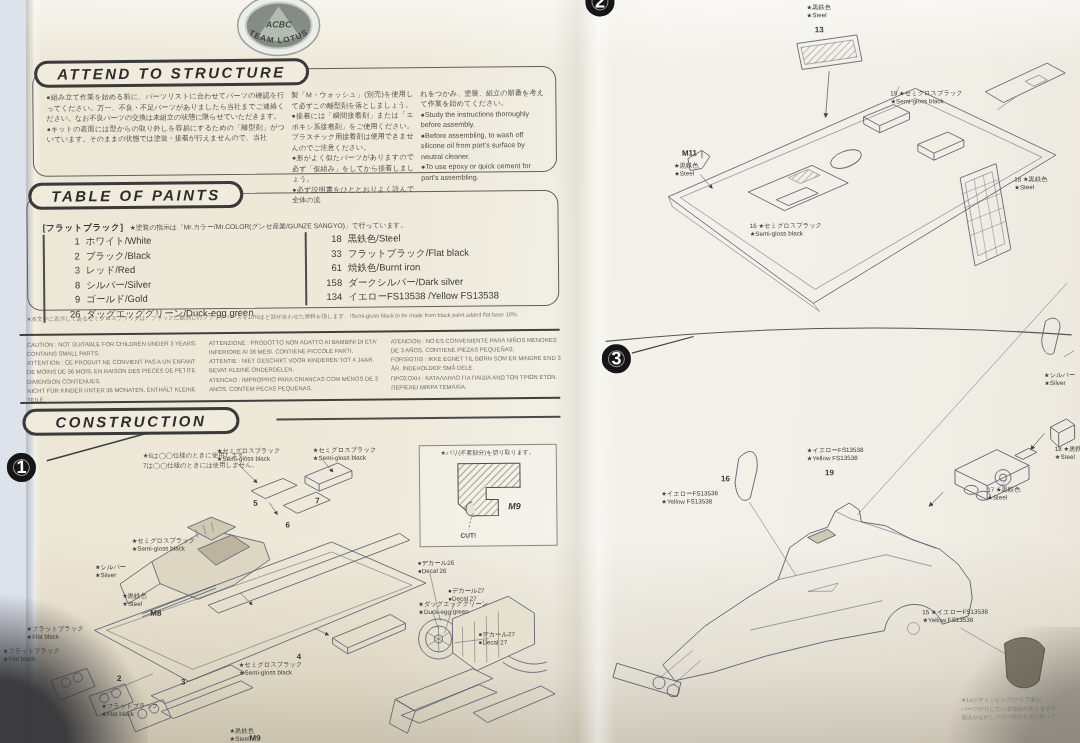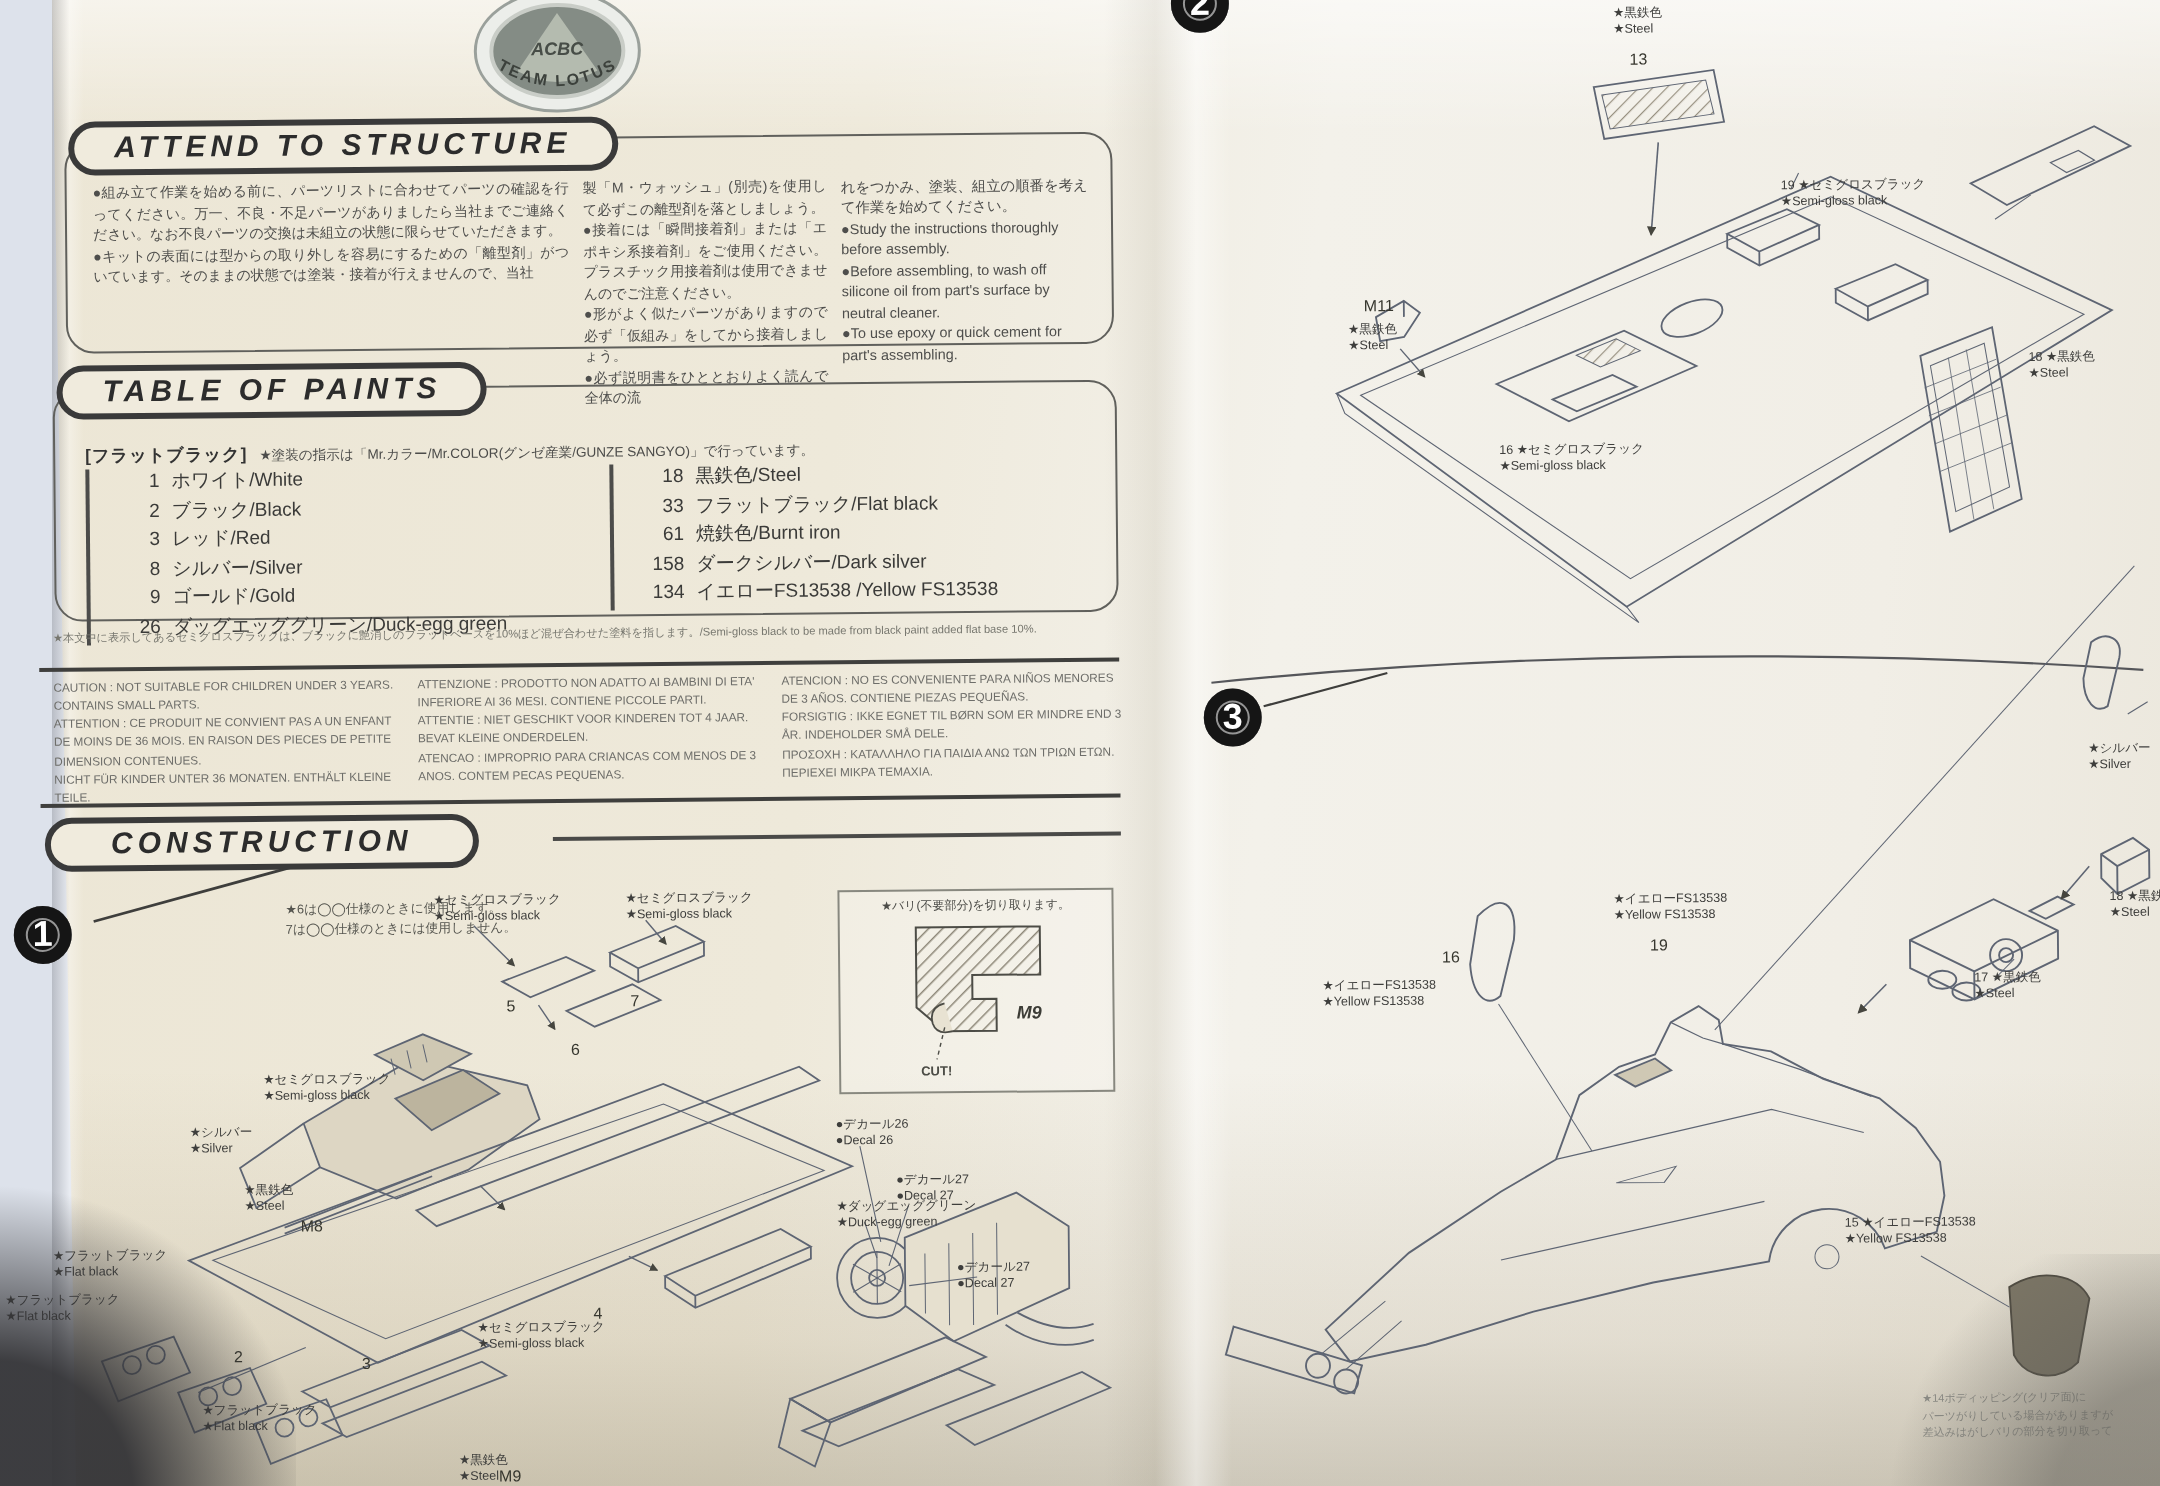--- a/index.html
+++ b/index.html
@@ -39,21 +39,21 @@
 
   .pfoot{position:absolute;left:27px;top:311px;width:534px;font-size:5.6px;color:#77776f;white-space:nowrap;overflow:hidden;z-index:2}
   .caution{position:absolute;left:27px;top:336px;width:534px;display:grid;grid-template-columns:1fr 1fr 1fr;gap:12px;
     font-size:5.9px;line-height:1.55;color:#6e6e6a;white-space:pre-line;z-index:2}
 
   .badge{position:absolute;width:29px;height:29px;border-radius:50%;background:#151515;color:#fff;
     display:flex;align-items:center;justify-content:center;font-weight:bold;font-size:18px;z-index:4;
     box-shadow:inset 0 0 0 6px #151515, inset 0 0 0 7px rgba(255,255,255,.55)}
   .lb{position:absolute;font-size:6.3px;line-height:1.3;color:#3e3e3c;white-space:nowrap;z-index:3}
   .lb .ln{display:block}
-  .pn{position:absolute;font-size:8px;font-weight:normal;color:#37372f;z-index:3}
+  .pn{position:absolute;font-size:8px;font-weight:bold;color:#37372f;z-index:3}
   .notejp{position:absolute;font-size:6.4px;line-height:1.55;color:#55554f;white-space:pre-line;z-index:3}
   .diag{position:absolute;overflow:visible;z-index:2}
   .cutbox{position:absolute;left:418px;top:444px;width:138px;height:102px;border:1.2px solid #88887f;
     background:rgba(255,255,255,.22);z-index:3;text-align:center}
   .cutbox .cb-title{font-size:6px;color:#4c4c48;margin-top:3px;white-space:nowrap}
 </style>
 </head>
 <body>
 
 <div class="paper"></div>

